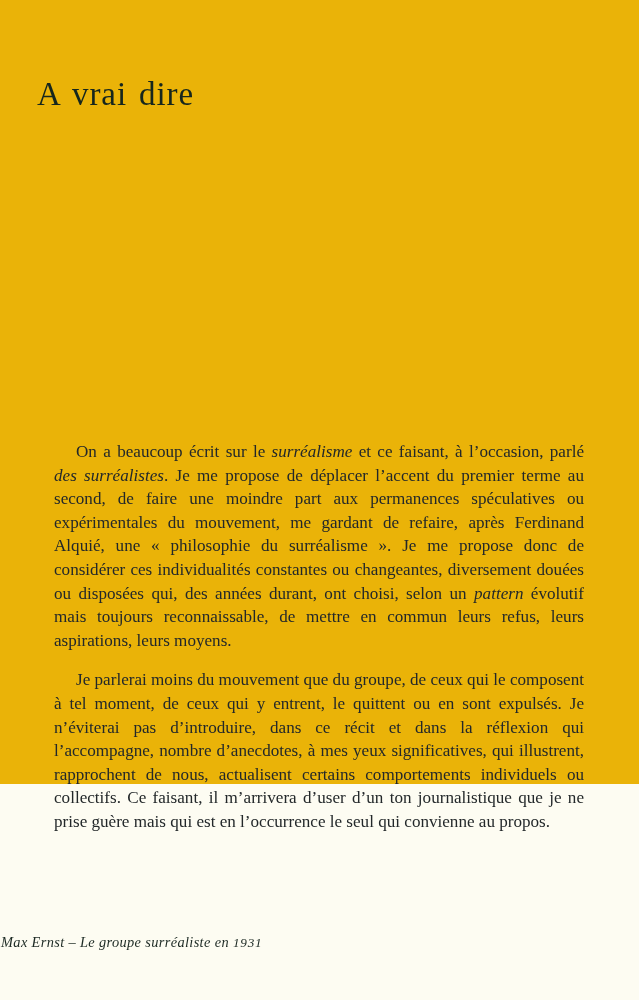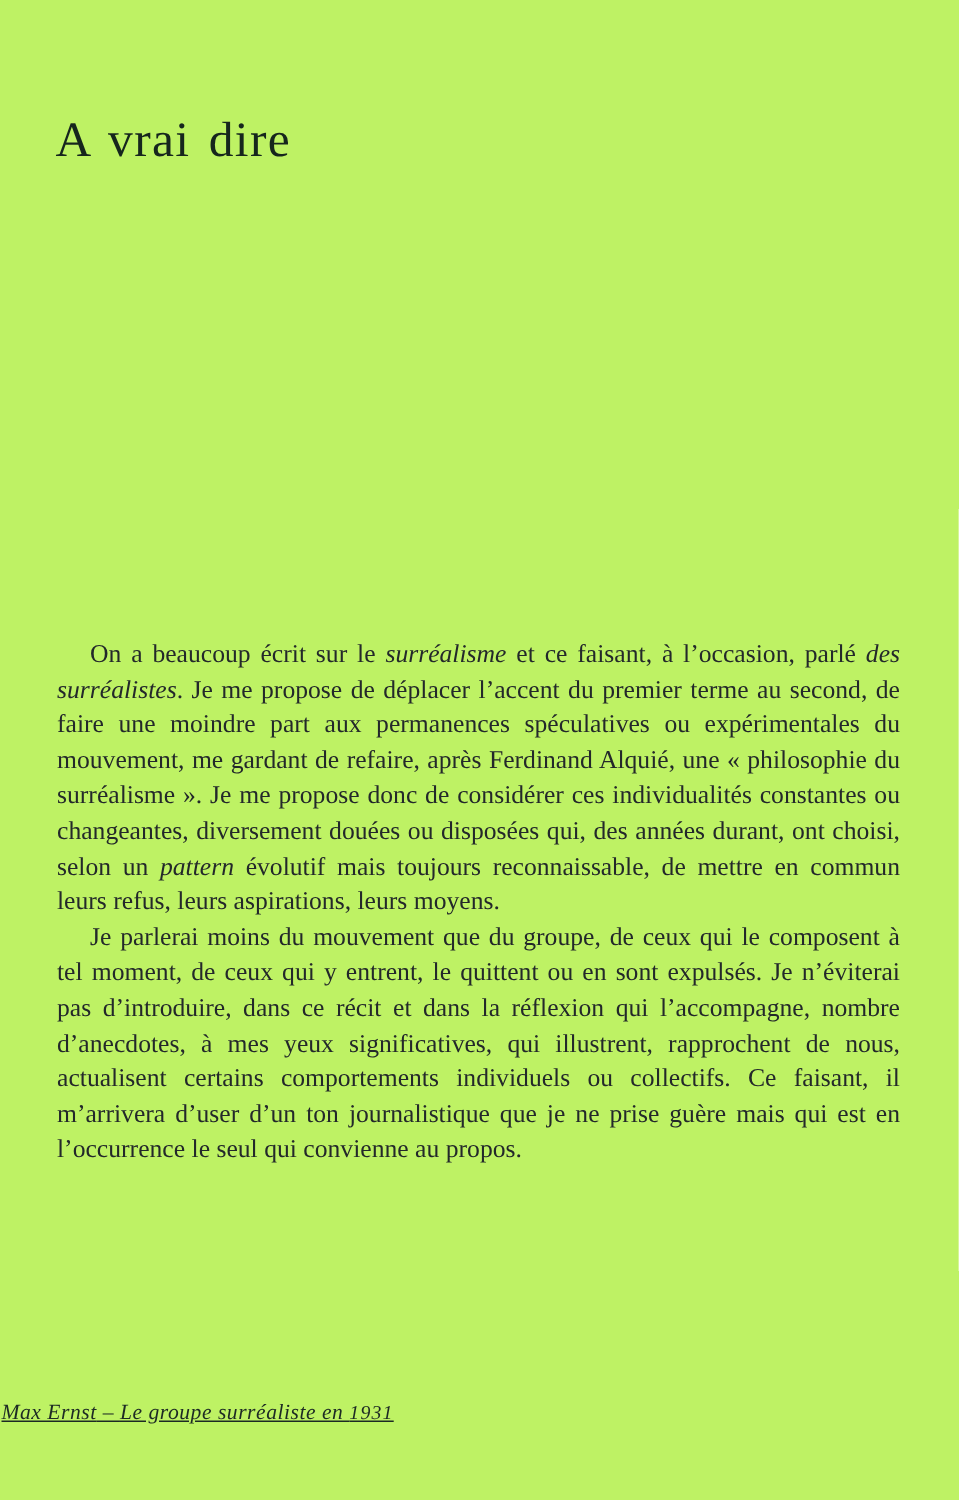--- a/index.html
+++ b/index.html
@@ -14,22 +14,22 @@
     font-family: "Liberation Serif", "DejaVu Serif", serif;
     overflow: hidden;
     position: relative;
     -webkit-font-smoothing: antialiased;
   }
 
   .page {
     position: absolute;
     inset: 0;
     width: 639px;
-    height: 1000px;
-    background: #bef264;
+    height: 784px;
+    background: #eab308;
   }
 
   
   .chapter-title {
     position: absolute;
     left: 37px;
     top: 78px;
     font-size: 33px;
     line-height: 1.0;
     color: #16261d;
@@ -48,41 +48,40 @@
     width: 562px;
     color: #23282a;
     font-size: 17.1px;
     line-height: 23.6px;
     text-align: justify;
     text-justify: inter-word;
     hyphens: manual;
   }
 
   .body-block p {
-    margin: 0;
+    margin: 16px;
     text-indent: 22px;
   }
 
   .body-block p i,
   .body-block p em {
     font-style: italic;
   }
 
   
   .figure-caption {
     position: absolute;
     left: 1px;
     top: 934px;
     font-size: 14.4px;
     line-height: 1.2;
     font-style: italic;
     color: #1d2a24;
     letter-spacing: 0.35px;
     white-space: nowrap;
-    text-decoration: underline;
   }
 
   .figure-caption .year {
     font-variant-numeric: oldstyle-nums;
     font-size: 13.2px;
     letter-spacing: 0.8px;
   }
 </style>
 </head>
 <body>

